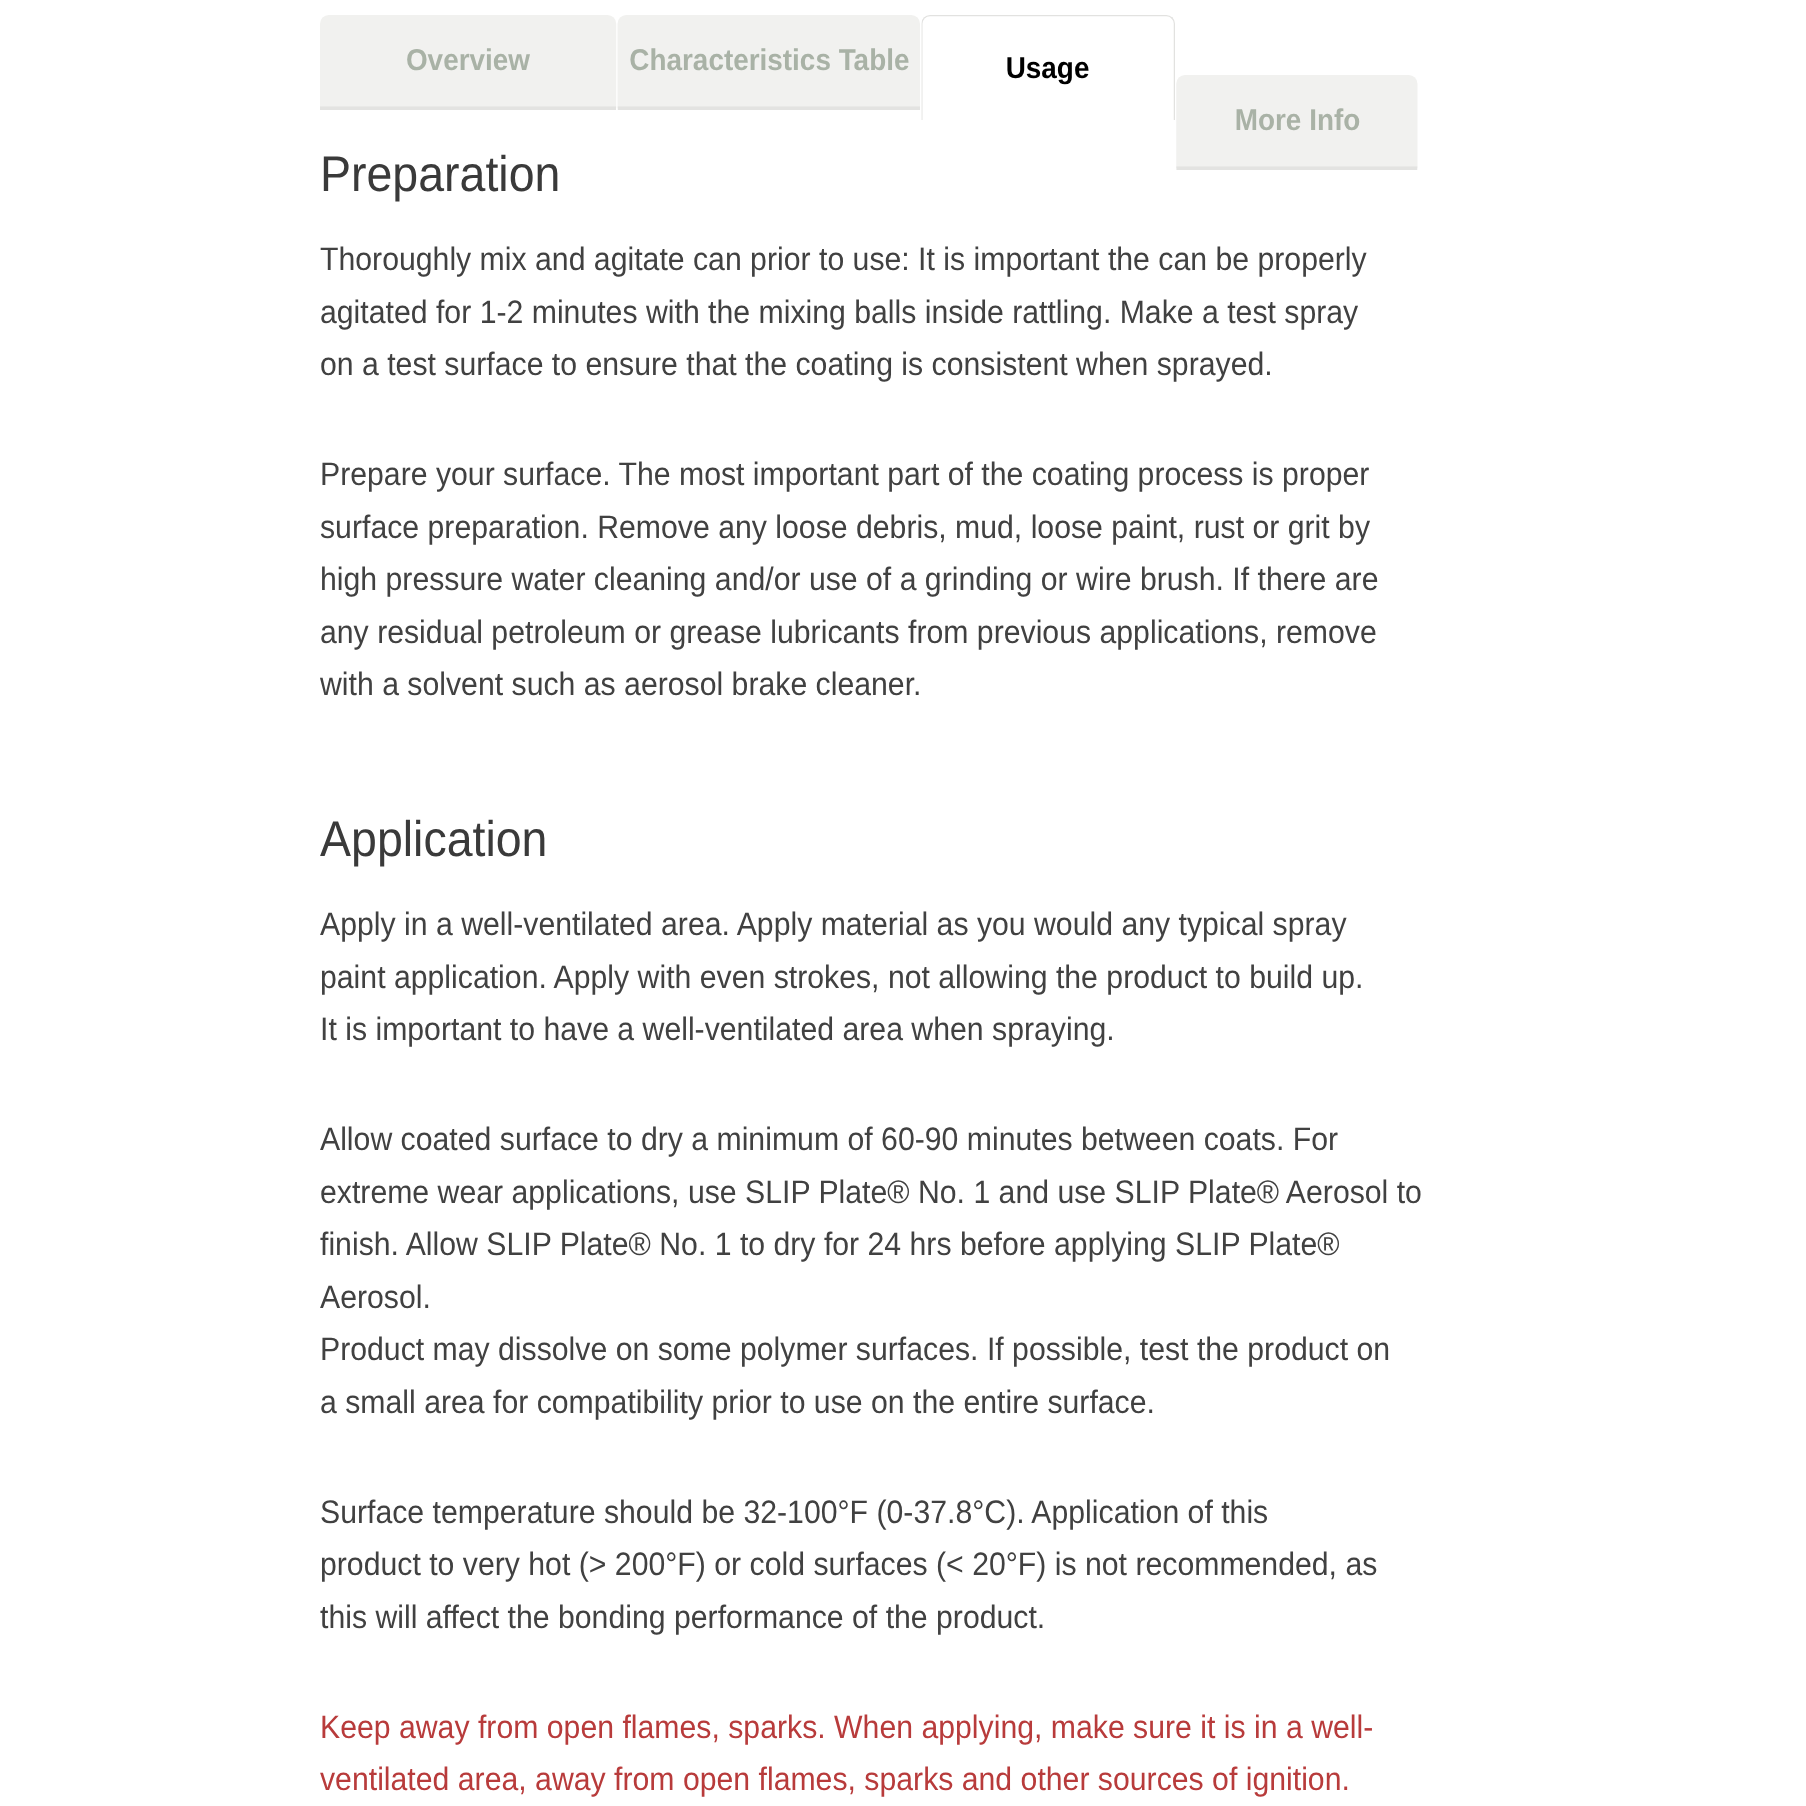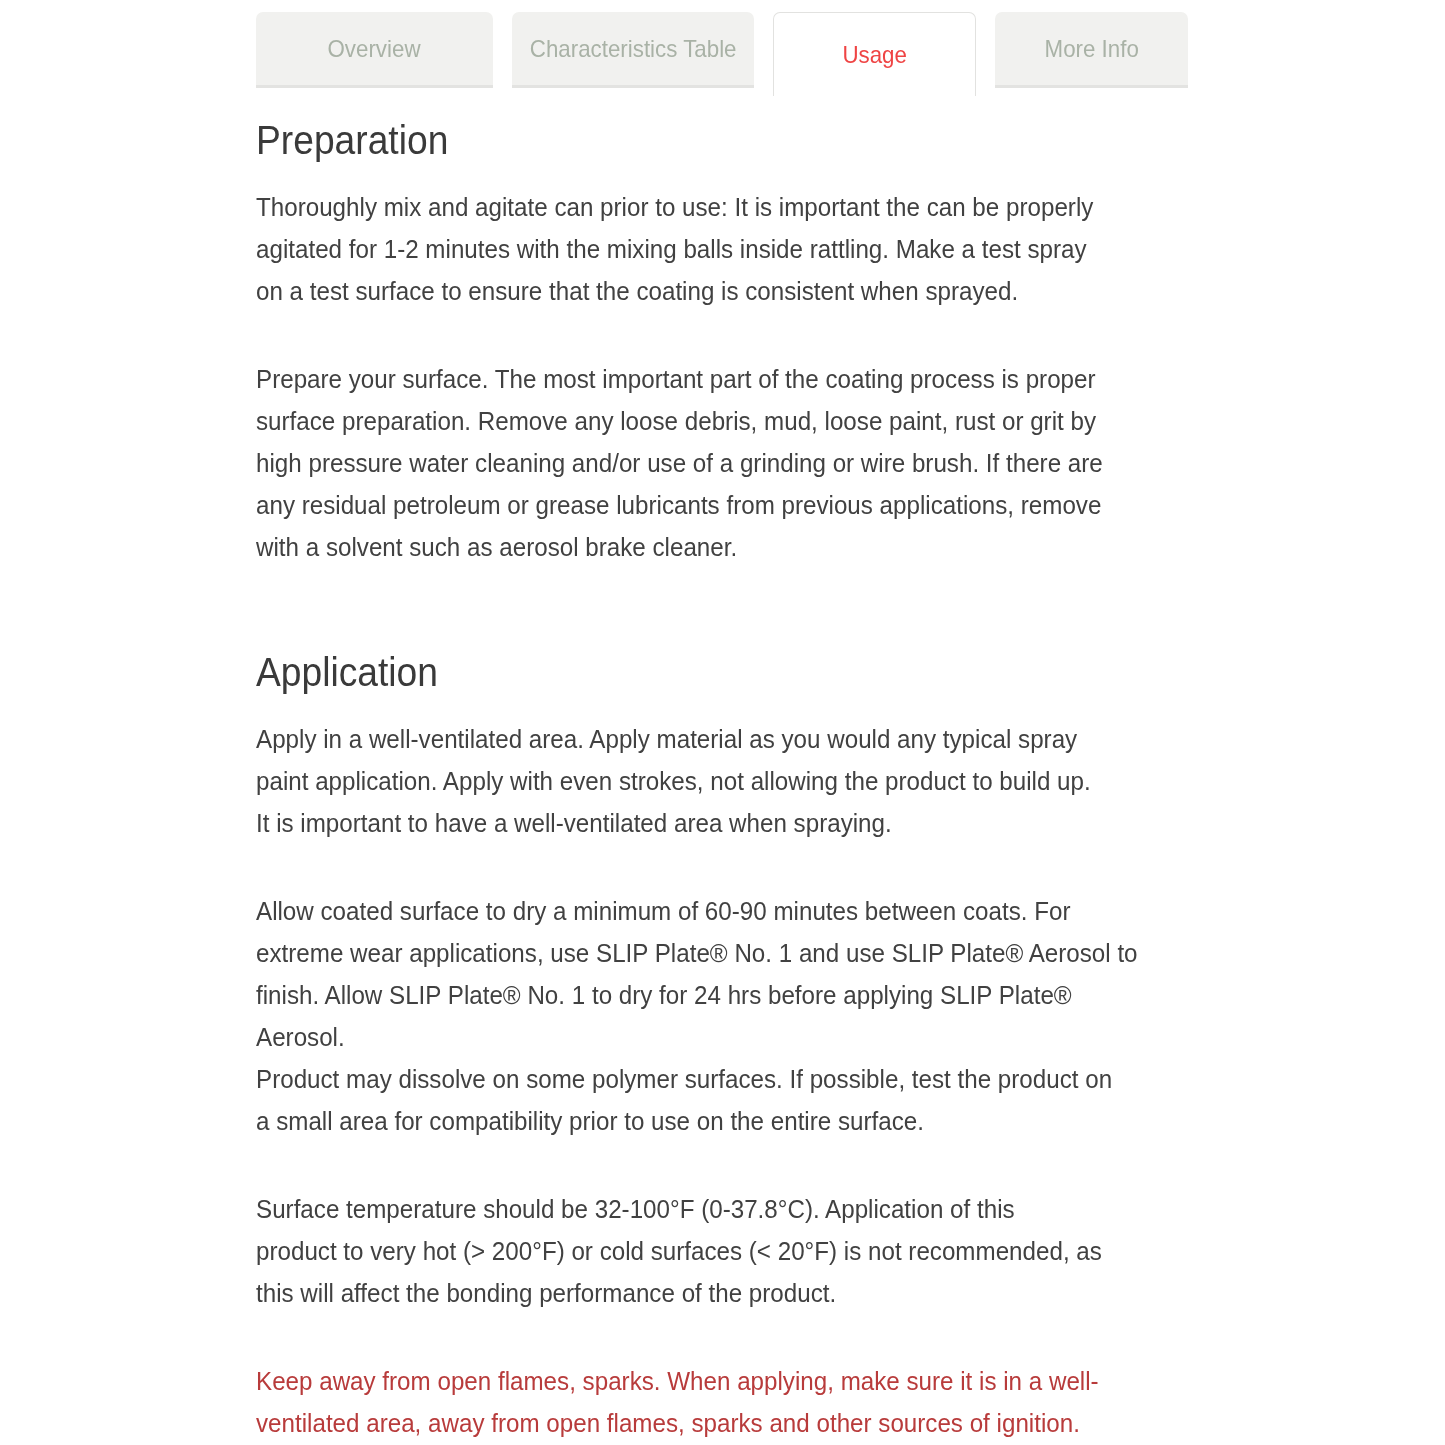--- a/index.html
+++ b/index.html
@@ -12,23 +12,24 @@
     font-family:"Liberation Sans", sans-serif;
     overflow:hidden;
   }
 
   
   .tabbar {
     position:absolute;
     left:256px;
     top:12px;
     display:flex;
-    gap:19px;
+    gap:1px;
     align-items:flex-start;
     z-index:1;
+    font-weight:bold;
   }
   .tab {
     height:76px;
     display:flex;
     align-items:center;
     justify-content:center;
     font-size:24px;
     border-radius:7px 7px 0 0;
     cursor:pointer;
     user-select:none;
@@ -39,31 +40,31 @@
     transform-origin:center center;
     white-space:nowrap;
   }
   .tab.inactive {
     background:#f1f1ef;
     color:#a9b2a6;
     border-bottom:3px solid #e3e3e1;
   }
   .tab.active {
     background:#ffffff;
-    color:#ef4444;
+    color:#000000;
     border:1px solid #e2e2e0;
     border-bottom:none;
     height:84px;
     z-index:2;
     align-items:center;
   }
   .tab-w0 { width:237px; }
   .tab-w1 { width:242px; }
   .tab-w2 { width:203px; }
-  .tab-w3 { width:193px; }
+  .tab-w3 { width:193px;margin-top:48px; }
 
   
   .content {
     position:absolute;
     left:256px;
     top:110px;
     width:1006px;
     transform:scaleX(0.93);
     transform-origin:0 0;
     color:#414141;

